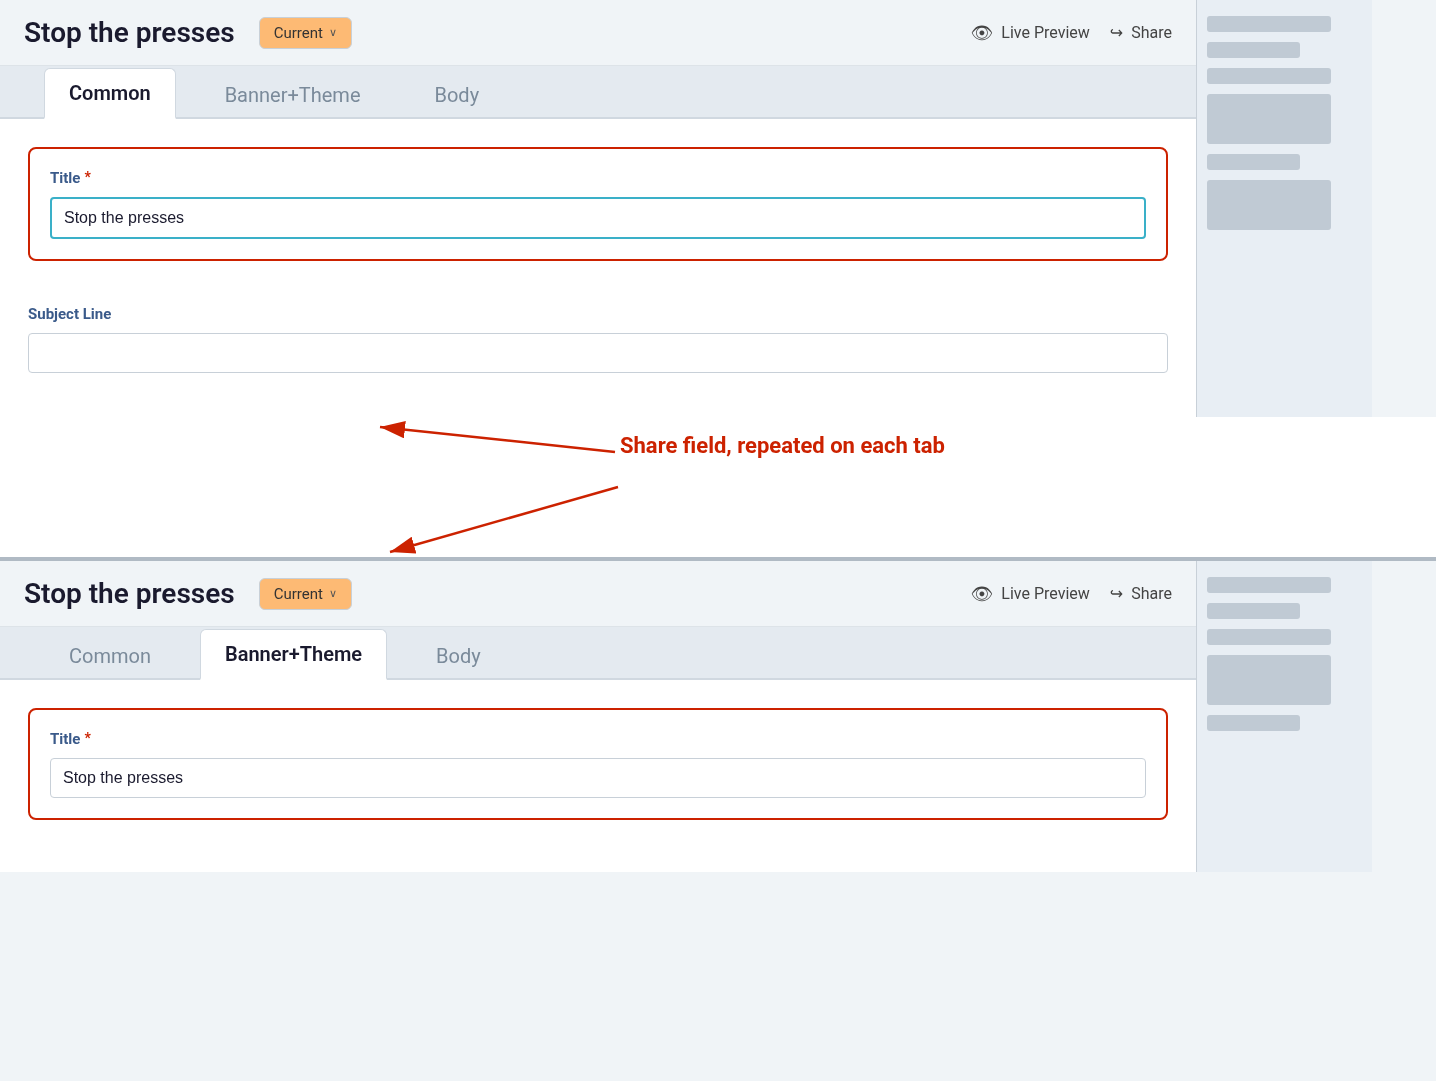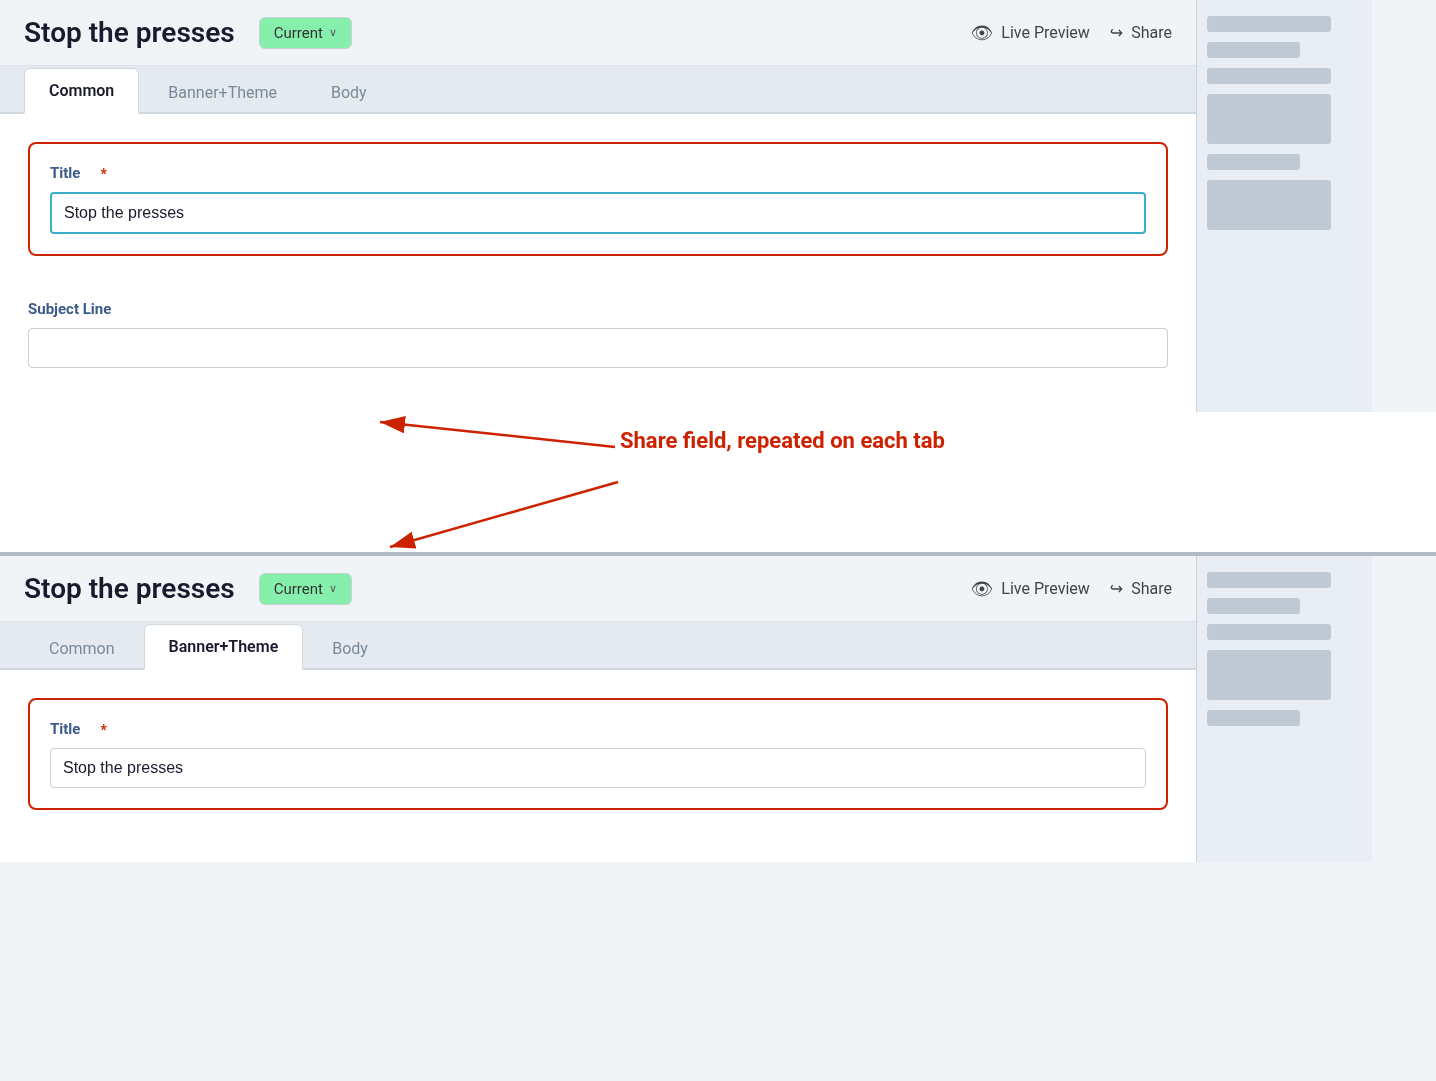--- a/index.html
+++ b/index.html
@@ -28,21 +28,21 @@
     }
     .panel-title {
       font-size: 28px;
       font-weight: 600;
       color: #1a1a2e;
       margin-right: 8px;
     }
     .version-dropdown {
       border: 1px solid #c8d0d8;
       border-radius: 6px;
-      background: #86efac;
+      background: #fdba74;
       padding: 6px 14px;
       font-size: 15px;
       color: #333;
       display: flex;
       align-items: center;
       gap: 6px;
       cursor: pointer;
     }
     .version-dropdown .chevron { font-size: 11px; color: #555; }
     .header-right {
@@ -74,30 +74,31 @@
     
     .tabs-bar {
       display: flex;
       align-items: flex-end;
       background: #e4eaf0;
       padding: 0 24px;
       border-bottom: 2px solid #d0d8e0;
     }
     .tab {
       padding: 12px 24px;
-      font-size: 16px;
+      font-size: 20px;
       color: #7a8a9a;
       cursor: pointer;
       border: 1px solid transparent;
       border-bottom: none;
       border-radius: 6px 6px 0 0;
       background: transparent;
       margin-right: 4px;
       position: relative;
       bottom: -2px;
+      margin-left: 20px;
     }
     .tab.active {
       background: white;
       color: #1a1a2e;
       font-weight: 600;
       border-color: #d0d8e0;
       border-bottom: 2px solid white;
     }
 
     
@@ -114,22 +115,22 @@
       padding: 20px 20px 20px 20px;
       margin-bottom: 24px;
       background: white;
     }
     .field-label {
       font-size: 15px;
       font-weight: 700;
       color: #3a5a8a;
       margin-bottom: 10px;
       display: flex;
-      align-items: flex-end;
-      gap: 20px;
+      align-items: flex-start;
+      gap: 4px;
     }
     .required-star { color: #cc2200; font-size: 14px; }
     .field-input {
       width: 100%;
       padding: 10px 12px;
       border: 2px solid #3ab0c8;
       border-radius: 4px;
       font-size: 16px;
       color: #1a1a2e;
       outline: none;

